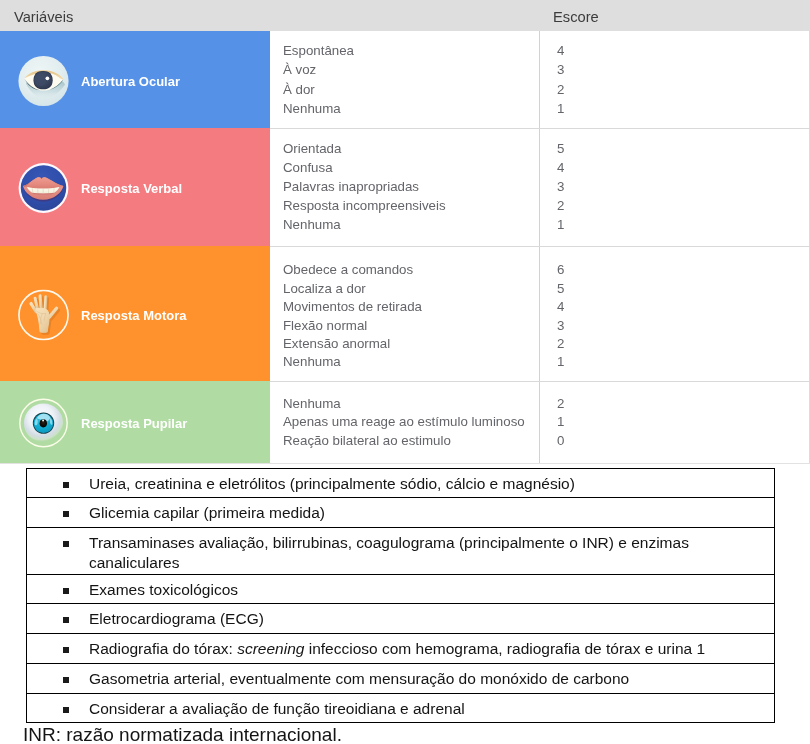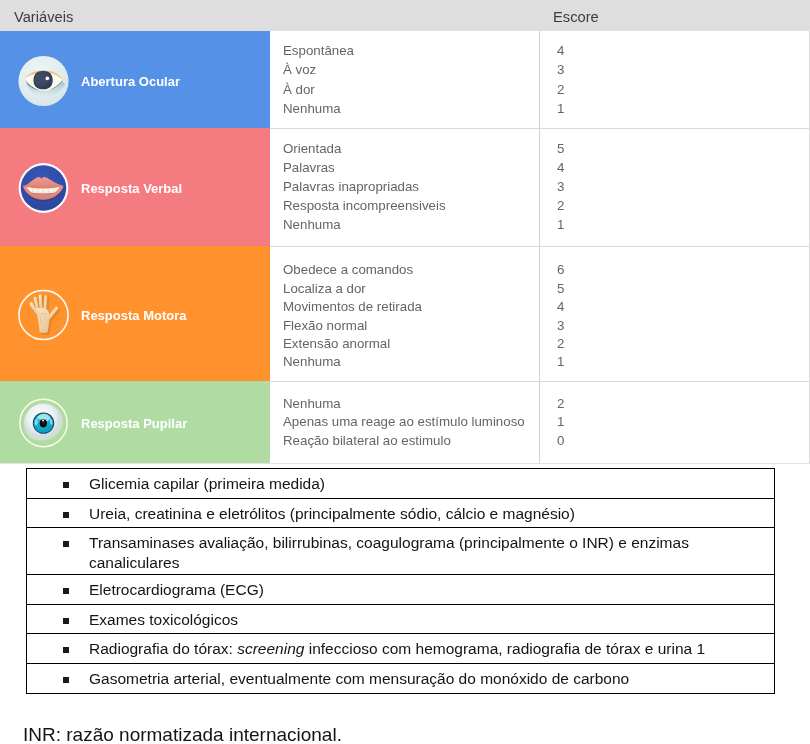--- a/index.html
+++ b/index.html
@@ -148,21 +148,21 @@
                     <line x1="35.4" y1="24.9" x2="35.1" y2="29.4"></line>
                   </g>
                   <path d="M4.9 23.1 C7.4 22.7 10 20.2 12.8 18.1 C10.6 21.1 8.2 23.2 6.2 23.8 Z" fill="#a75f57" opacity=".6"></path>
                 </g>
               </svg></div>
             <div class="var-label">Resposta Verbal</div>
           </div>
           <div class="rowsep"></div>
           <div class="desc-cell">
             <div class="opt" style="top:10.6px">Orientada</div>
-            <div class="opt" style="top:29.799999999999997px">Palavras</div>
+            <div class="opt" style="top:29.799999999999997px">Confusa</div>
             <div class="opt" style="top:49px">Palavras inapropriadas</div>
             <div class="opt" style="top:68.19999999999999px">Resposta incompreensiveis</div>
             <div class="opt" style="top:87.39999999999999px">Nenhuma</div>
           </div>
           <div class="score-cell">
             <div class="sc" style="top:10.6px">5</div>
             <div class="sc" style="top:29.799999999999997px">4</div>
             <div class="sc" style="top:49px">3</div>
             <div class="sc" style="top:68.19999999999999px">2</div>
             <div class="sc" style="top:87.39999999999999px">1</div>
@@ -269,44 +269,48 @@
             <div class="sc" style="top:13.1px">2</div>
             <div class="sc" style="top:31.4px">1</div>
             <div class="sc" style="top:49.7px">0</div>
           </div>
         </div>
       </div>
     <div class="gcs-bottom"></div>
   </div>
 
   <div class="exams" id="exams-body">
+      <div class="exam-row" style="height:29px">
+        <div class="bullet"></div>
+        <div class="exam-text">Ureia, creatinina e eletrólitos (principalmente sódio, cálcio e magnésio)</div>
+      </div>
       <div class="exam-row" style="height:30px">
         <div class="bullet"></div>
         <div class="exam-text">Glicemia capilar (primeira medida)</div>
       </div>
+      <div class="exam-row" style="height:47px">
+        <div class="bullet"></div>
+        <div class="exam-text">Transaminases avaliação, bilirrubinas, coagulograma (principalmente o INR) e enzimas canaliculares</div>
+      </div>
       <div class="exam-row" style="height:29px">
         <div class="bullet"></div>
-        <div class="exam-text">Ureia, creatinina e eletrólitos (principalmente sódio, cálcio e magnésio)</div>
-      </div>
-      <div class="exam-row" style="height:47px">
-        <div class="bullet"></div>
-        <div class="exam-text">Transaminases avaliação, bilirrubinas, coagulograma (principalmente o INR) e enzimas canaliculares</div>
+        <div class="exam-text">Exames toxicológicos</div>
       </div>
       <div class="exam-row" style="height:30px">
         <div class="bullet"></div>
         <div class="exam-text">Eletrocardiograma (ECG)</div>
       </div>
+      <div class="exam-row" style="height:30px">
+        <div class="bullet"></div>
+        <div class="exam-text">Radiografia do tórax: <i>screening</i> infeccioso com hemograma, radiografia de tórax e urina 1</div>
+      </div>
+      <div class="exam-row" style="height:30px">
+        <div class="bullet"></div>
+        <div class="exam-text">Gasometria arterial, eventualmente com mensuração do monóxido de carbono</div>
+      </div>
       <div class="exam-row" style="height:29px">
         <div class="bullet"></div>
-        <div class="exam-text">Exames toxicológicos</div>
-      </div>
-      <div class="exam-row" style="height:30px">
-        <div class="bullet"></div>
-        <div class="exam-text">Radiografia do tórax: <i>screening</i> infeccioso com hemograma, radiografia de tórax e urina 1</div>
-      </div>
-      <div class="exam-row" style="height:30px">
-        <div class="bullet"></div>
-        <div class="exam-text">Gasometria arterial, eventualmente com mensuração do monóxido de carbono</div>
+        <div class="exam-text">Considerar a avaliação de função tireoidiana e adrenal</div>
       </div>
     </div>
 
   <div class="foot">INR: razão normatizada internacional.</div>
 </div>
 
 </body></html>

